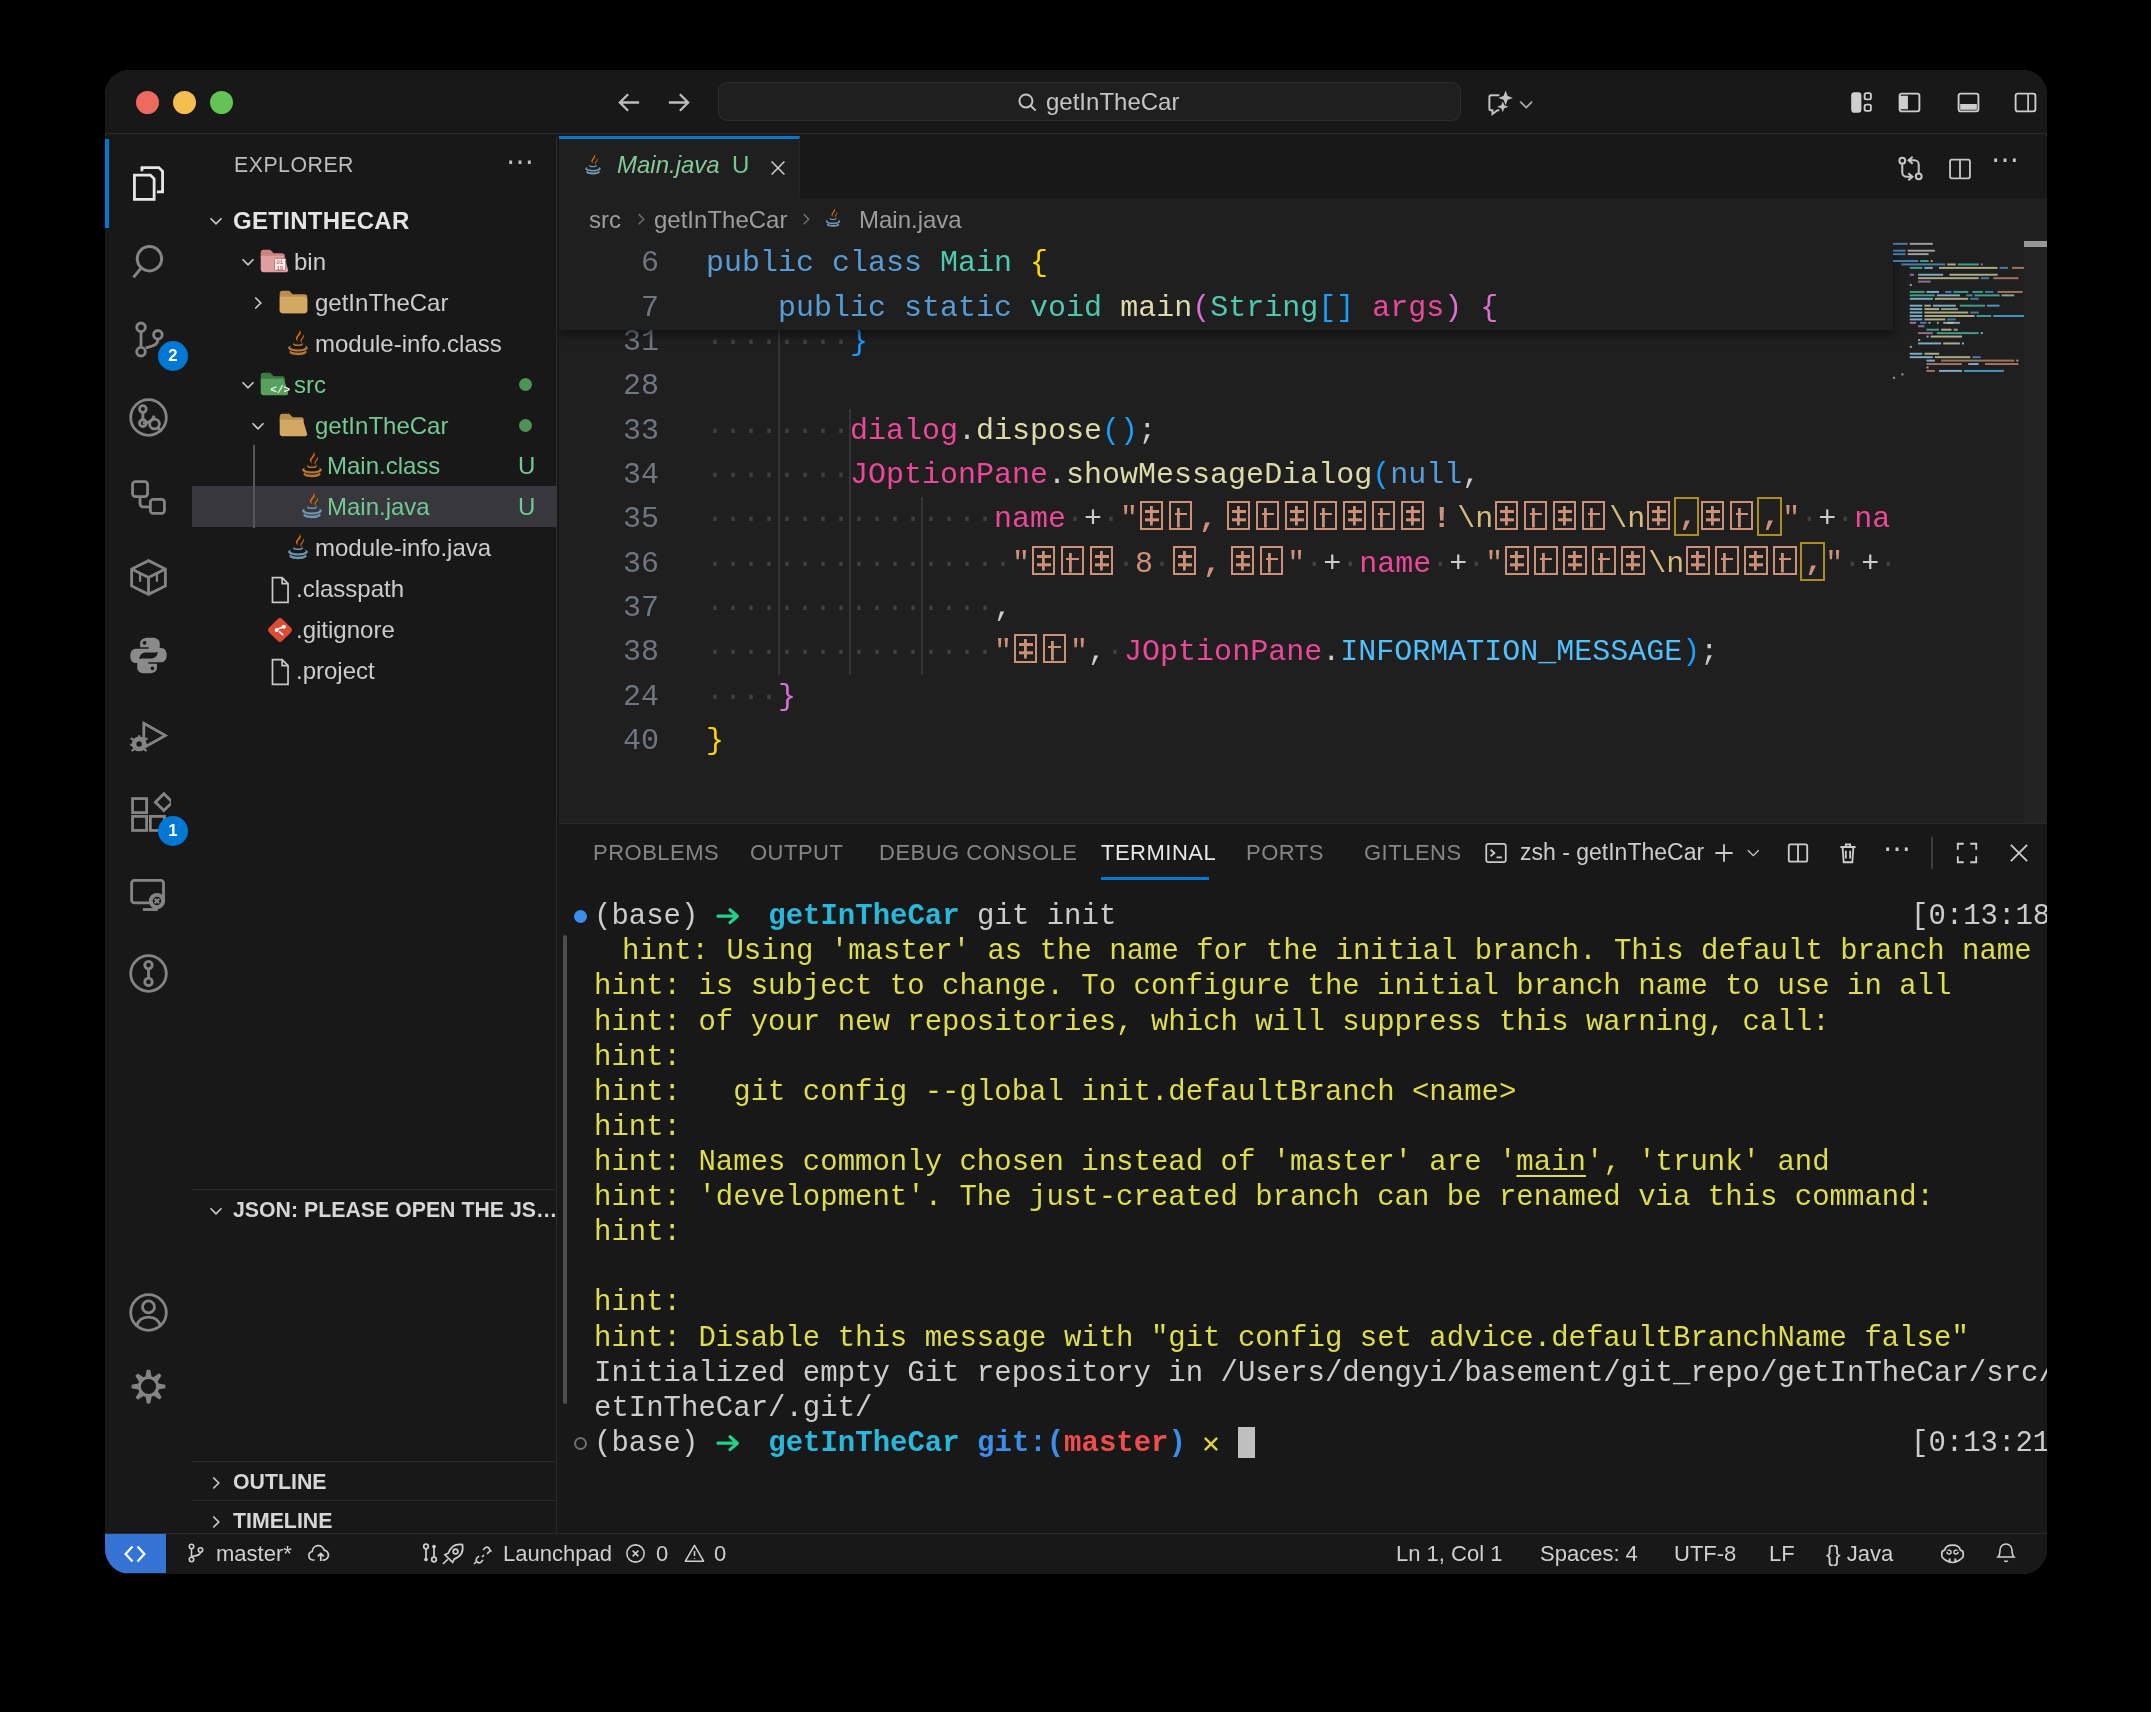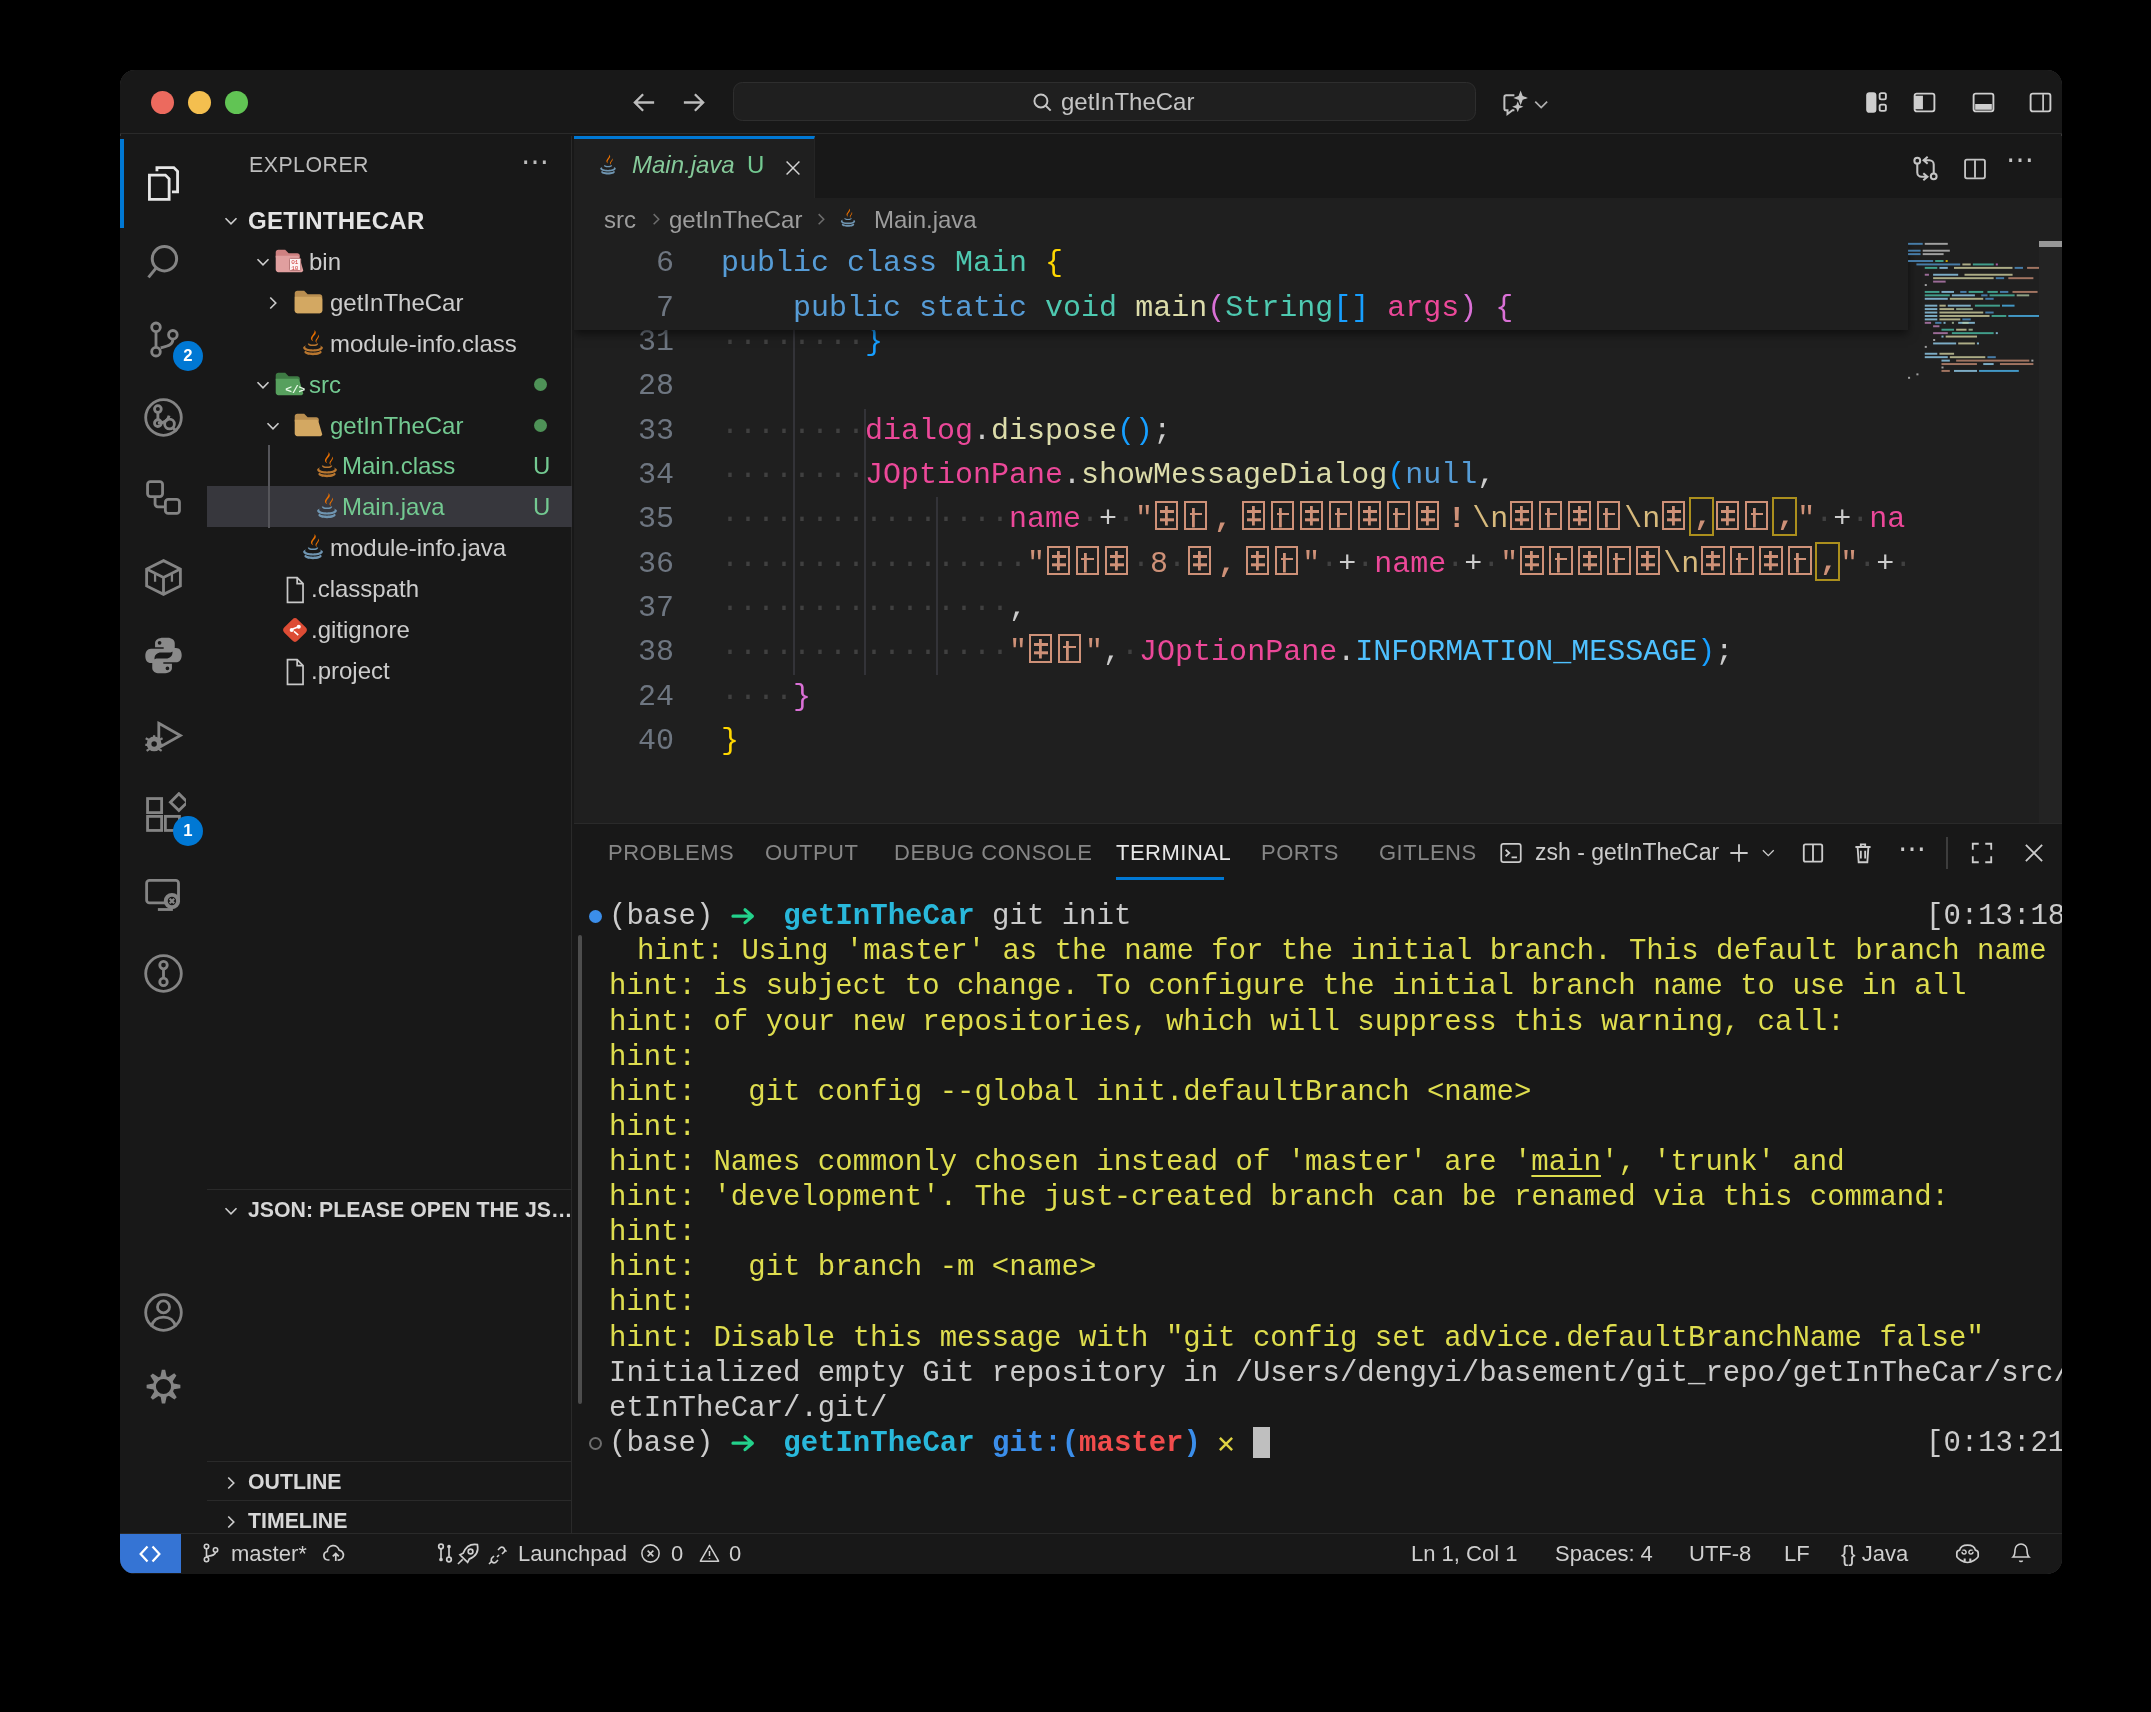--- a/index.html
+++ b/index.html
@@ -1,21 +1,21 @@
 <!DOCTYPE html>
 <html style="font-size:15px"><head>
 <meta charset="utf-8">
 <style>
 * { margin:0; padding:0; box-sizing:border-box; }
 html,body { width:2152px; height:1712px; background:#000; overflow:hidden; }
 body { font-family:"Liberation Sans", sans-serif; }
 .abs { position:absolute; }
 #win {
-  position:absolute; left:120px; top:70px; width:1942px; height:1504px;
-  background:#181818; border-radius:15px; overflow:hidden;
+  position:absolute; left:105px; top:70px; width:1942px; height:1504px;
+  background:#181818; border-radius:25px; overflow:hidden;
   box-shadow: inset 0 0 0 0.9px #3e3e3e;
 }
 
 #titlebar { position:absolute; left:0; top:0; width:1942px; height:64px; background:#181818; border-bottom:1.9px solid #2a2a2a; }
 .tl { position:absolute; top:21.3px; width:23px; height:23px; border-radius:50%; }
 #searchbox { position:absolute; left:613px; top:12px; width:743px; height:39px; background:#1f1f1f; border:1.9px solid #2e2e2e; border-radius:9.3px; }
 #searchbox .stext { position:absolute; left:327px; top:4.6px; color:#c5c5c5; font-size:24px; }
 
 #actbar { position:absolute; left:0; top:66px; width:87px; height:1397px; background:#181818; }
 .aicon { position:absolute; left:21.3px; width:45px; height:45px; }
@@ -534,21 +534,20 @@
             </svg></span> <span class="tcyan">getInTheCar</span> git init</div>
         <div class="term" style="top:110px;margin-left:28px;"><span class="y">hint: Using 'master' as the name for the initial branch. This default branch name</span></div>
         <div class="term" style="top:145px;"><span class="y">hint: is subject to change. To configure the initial branch name to use in all</span></div>
         <div class="term" style="top:181px;"><span class="y">hint: of your new repositories, which will suppress this warning, call:</span></div>
         <div class="term" style="top:216px;"><span class="y">hint:</span></div>
         <div class="term" style="top:251px;"><span class="y">hint:   git config --global init.defaultBranch &lt;name&gt;</span></div>
         <div class="term" style="top:286px;"><span class="y">hint:</span></div>
         <div class="term" style="top:321px;"><span class="y">hint: Names commonly chosen instead of 'master' are '<span style="text-decoration:underline;text-underline-offset:4.6px;">main</span>', 'trunk' and</span></div>
         <div class="term" style="top:356px;"><span class="y">hint: 'development'. The just-created branch can be renamed via this command:</span></div>
         <div class="term" style="top:391px;"><span class="y">hint:</span></div>
-        <div class="term" style="top:426px;"><span class="y">hint:   git branch -m &lt;name&gt;</span></div>
         <div class="term" style="top:461px;"><span class="y">hint:</span></div>
         <div class="term" style="top:497px;"><span class="y">hint: Disable this message with "git config set advice.defaultBranchName false"</span></div>
         <div class="term" style="top:532px;">Initialized empty Git repository in /Users/dengyi/basement/git_repo/getInTheCar/src/g</div>
         <div class="term" style="top:567px;">etInTheCar/.git/</div>
         <div class="term" style="top:602px;">(base) <span class="tgrn" style="display:inline-block;width:35px;"><svg width="28" height="20.4" viewBox="0 0 30 22" style="vertical-align:-2.8px;">
               <path d="M2 11h20M15 4l8 7-8 7" stroke="#23d18b" stroke-width="3.4" fill="none" stroke-linecap="round" stroke-linejoin="round"></path>
             </svg></span> <span class="tcyan">getInTheCar</span> <span class="tblue">git:(</span><span class="tred">master</span><span class="tblue">)</span> <span style="display:inline-block;width:17.3px;"><svg width="16" height="16" viewBox="0 0 17 17" style="vertical-align:-0.9px;">
               <path d="M2 2l13 13M15 2L2 15" stroke="#dfd343" stroke-width="2.6"></path>
             </svg></span>&nbsp;<span style="display:inline-block;width:17.3px;height:31px;background:#bfbfbf;vertical-align:-6.5px;"></span></div>
         <div class="term" style="left:1352px;top:75px;">[0:13:18]</div>

